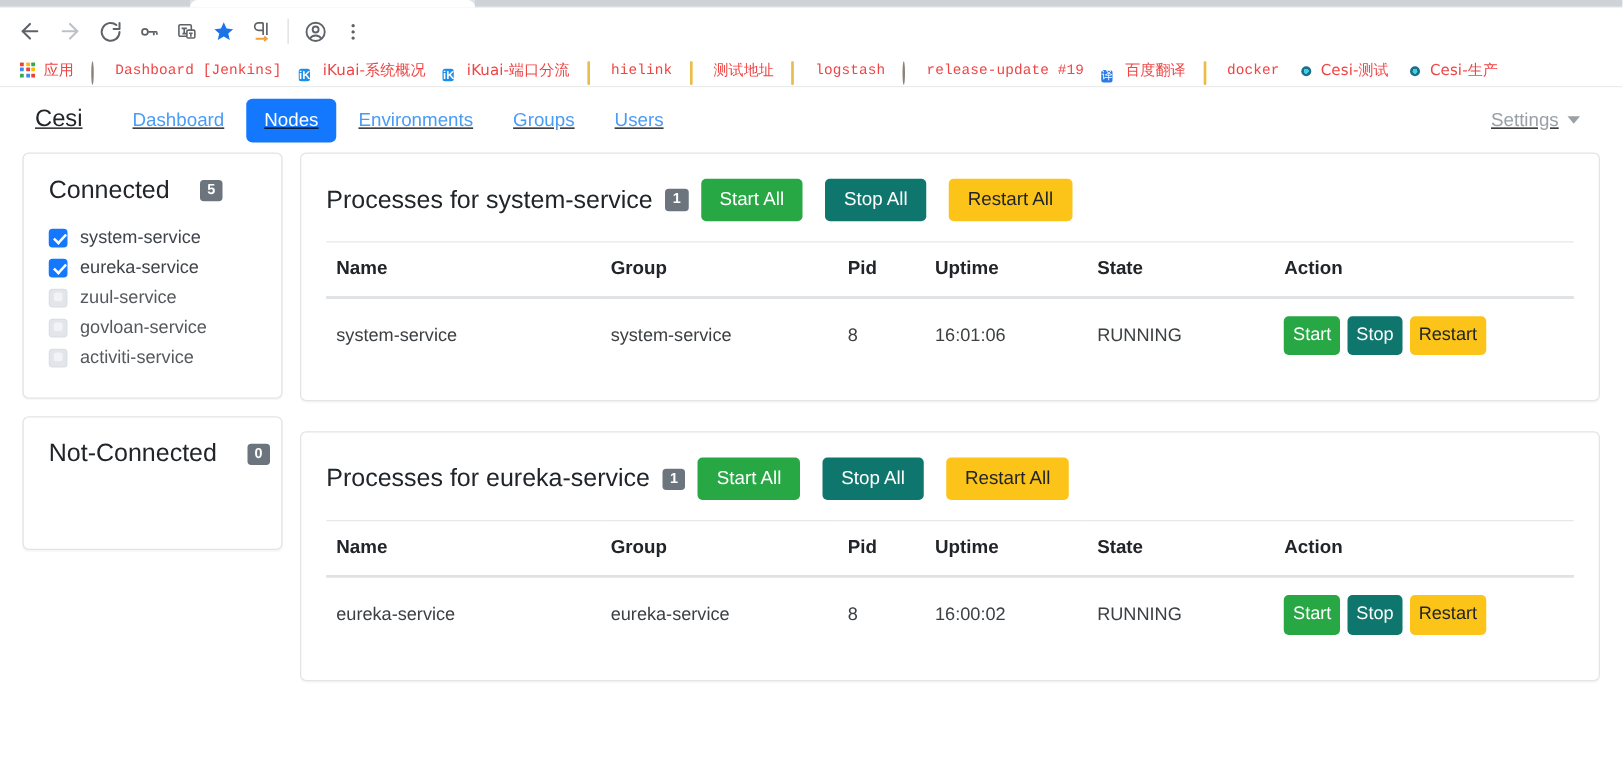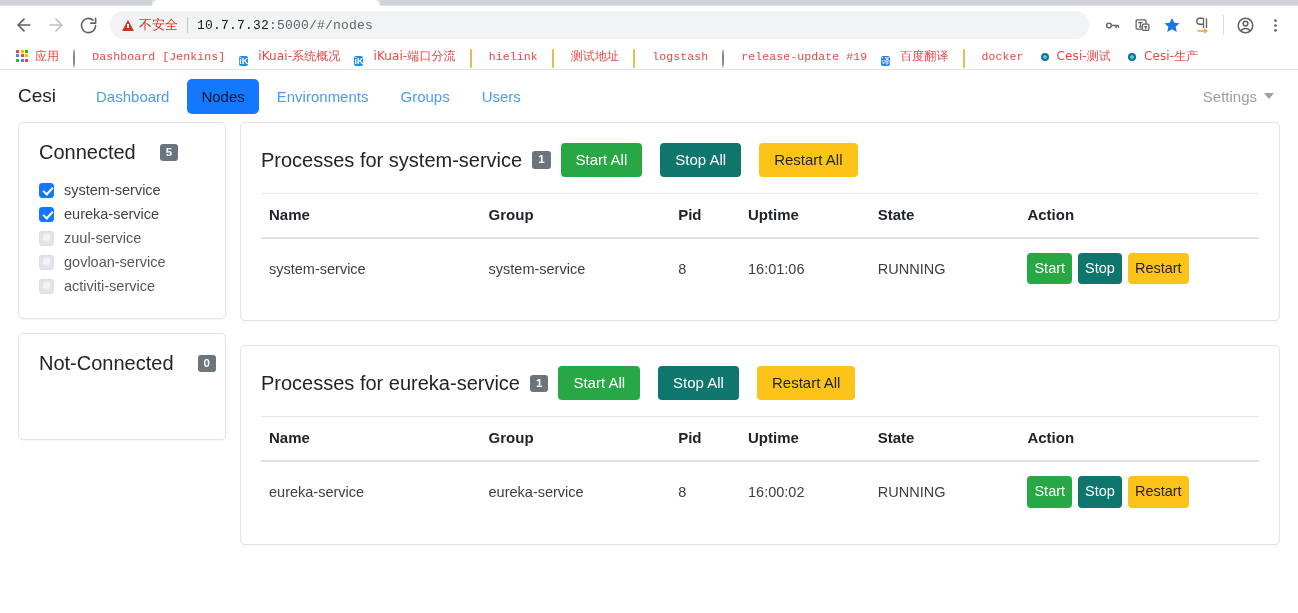--- a/index.html
+++ b/index.html
@@ -194,40 +194,41 @@
     background: radial-gradient(circle, #3fd0e0 0 35%, #1b6f8c 36% 100%);
   }
 
   
   #app { background: #ffffff; height: 544px; }
 
   .navbar {
     height: 52px;
     display: flex;
     align-items: center;
-    padding: 0 18px;
+    padding: 0 28px;
     background: #ffffff;
+    text-decoration: underline;
   }
   .brand {
     font-size: 19px;
     color: #212529;
     margin-right: 26px;
     font-family: "Liberation Sans", sans-serif;
   }
   .nav-links { display: flex; align-items: center; gap: 4px; }
   .nav-link {
     font-size: 15px;
     color: #4a9bf5;
     padding: 9px 14px;
     border-radius: 5px;
     white-space: nowrap;
   }
   .nav-link.active {
     background: #1478ff;
-    color: #0f172a;
+    color: #ffffff;
   }
   .navbar-right { margin-left: auto; display: flex; align-items: center; }
   .settings-link {
     font-size: 15px;
     color: #9aa0a6;
     display: flex; align-items: center; gap: 7px;
     padding-right: 6px;
   }
   .caret-down {
     width: 0; height: 0;
@@ -398,26 +399,20 @@
           <polyline points="12 5 19 12 12 19"></polyline>
       </svg>
     </div>
     <div class="nav-btn">
       <svg width="19" height="19" viewBox="0 0 24 24" fill="none" stroke="currentColor" stroke-width="2" stroke-linecap="round" stroke-linejoin="round">
         <path d="M21 12a9 9 0 1 1-3.2-6.9"></path>
           <polyline points="21 3 21 9 15 9"></polyline>
       </svg>
     </div>
 
-    <div class="omnibox">
-      <span class="warn-tri"></span>
-      <span class="omni-insecure">不安全</span>
-      <span class="omni-sep"></span>
-      <span class="omni-url"><span>10.7.7.32</span><span class="dim">:5000</span><span class="dim">/#/nodes</span></span>
-    </div>
 
     <div class="toolbar-icons">
       <div class="ticon">
         <svg width="17" height="17" viewBox="0 0 24 24" fill="currentColor">
             <circle cx="7" cy="12" r="3.3" fill="none" stroke="currentColor" stroke-width="2"></circle>
             <rect x="10" y="11" width="11" height="2" rx="1"></rect>
             <rect x="16" y="12.5" width="2" height="3.5" rx="1"></rect>
             <rect x="19.5" y="12.5" width="2" height="3" rx="1"></rect>
           </svg>
       </div>

